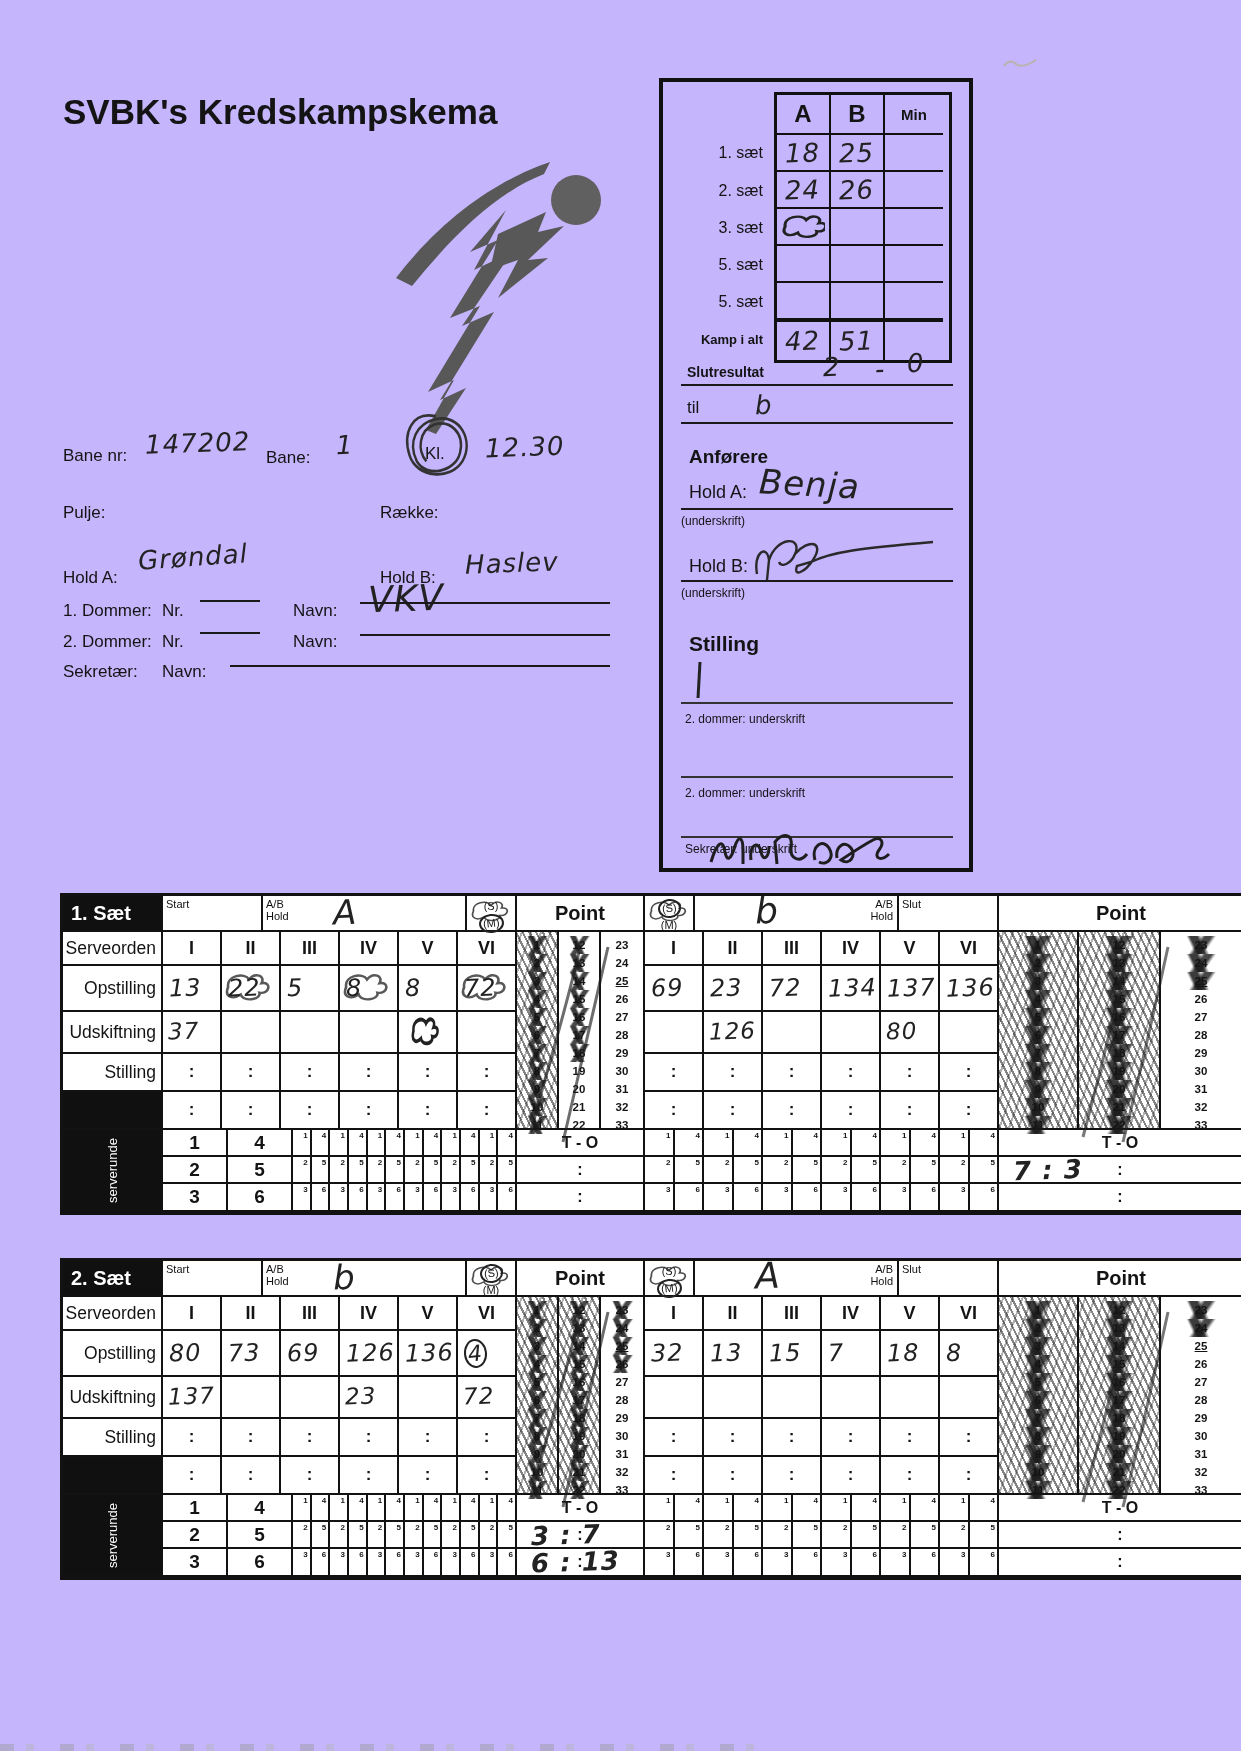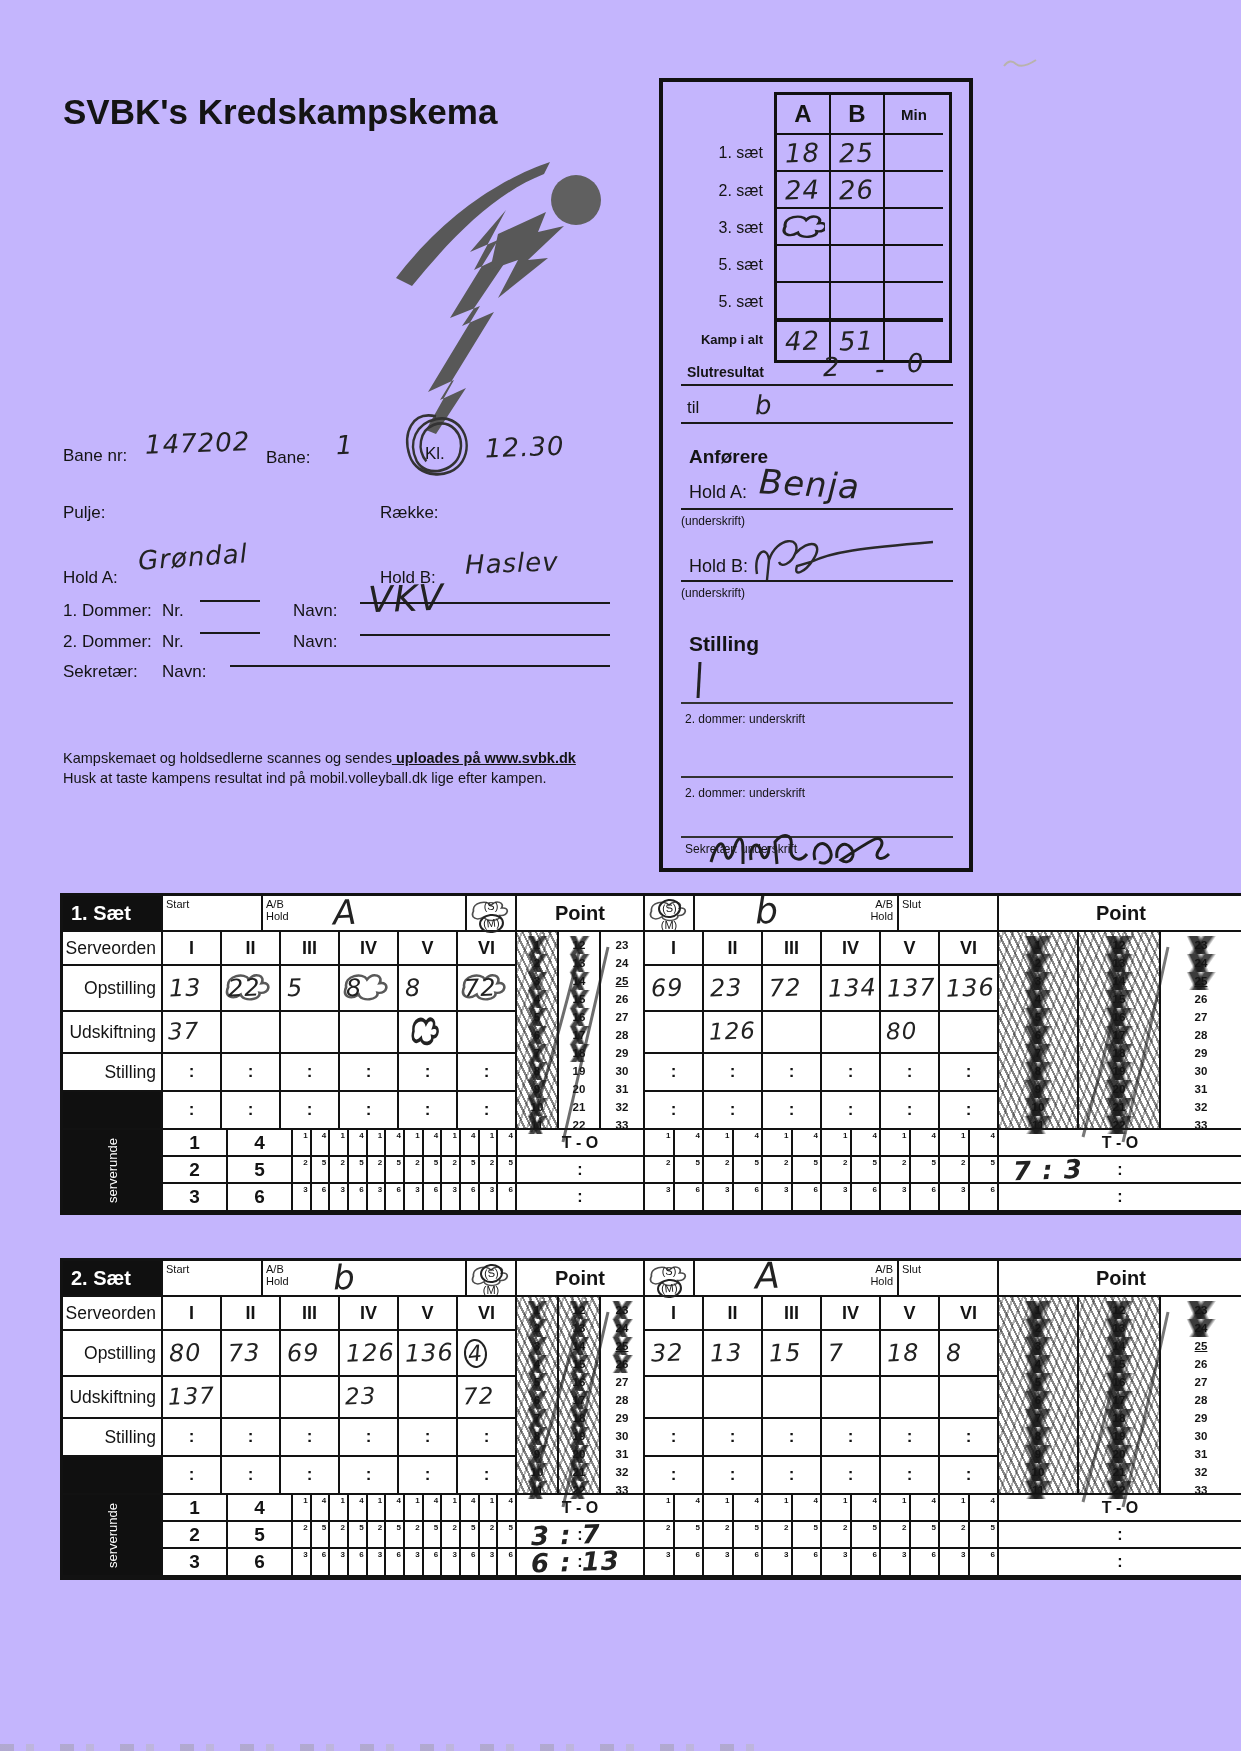--- a/index.html
+++ b/index.html
@@ -105,24 +105,20 @@
   <div class="abs lbl" style="left:63px;top:632px;">2. Dommer:</div>
   <div class="abs lbl" style="left:162px;top:632px;">Nr.</div>
   <div class="abs wline" style="left:200px;top:632px;width:60px;"></div>
   <div class="abs lbl" style="left:293px;top:632px;">Navn:</div>
   <div class="abs wline" style="left:360px;top:634px;width:250px;"></div>
 
   <div class="abs lbl" style="left:63px;top:662px;">Sekretær:</div>
   <div class="abs lbl" style="left:162px;top:662px;">Navn:</div>
   <div class="abs wline" style="left:230px;top:665px;width:380px;"></div>
 
-  <div class="abs" style="left:63px;top:748px;width:580px;font-size:14.5px;line-height:20px;">
-    <span>Kampskemaet og holdsedlerne scannes og sendes</span><span class="bold" style="text-decoration:underline;"> uploades på www.svbk.dk</span><br>
-    <span>Husk at taste kampens resultat ind på mobil.volleyball.dk lige efter kampen.</span>
-  </div>
 
   <div class="abs rbox">
 
     <div class="sgrid">
       <div class="row hdr">
         <div class="c" style="width:54px;">A</div>
         <div class="c" style="width:54px;">B</div>
         <div class="c min" style="width:58px;">Min</div>
       </div>
       <div class="row">

